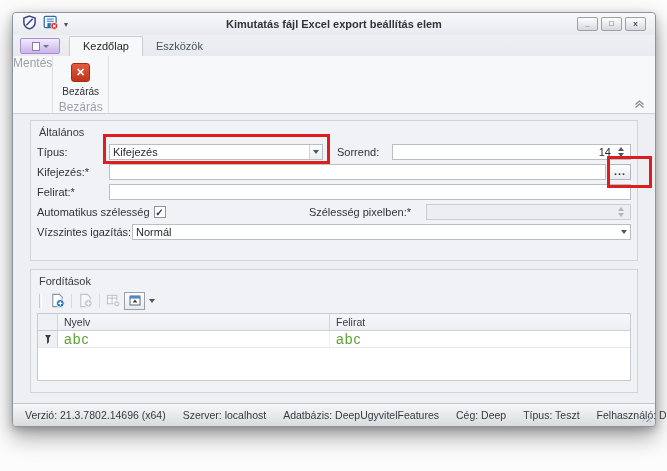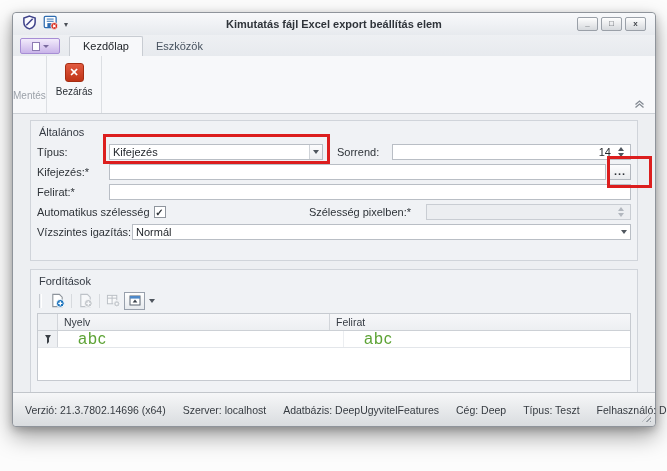--- a/index.html
+++ b/index.html
@@ -35,21 +35,21 @@
 
   
   .ribbon { position:absolute; top:43px; left:0; right:0; height:58px;
     background:#f7f8fa; border-bottom:1px solid #cdd1d6; display:flex; }
   .rgroup { display:flex; flex-direction:column; border-right:1px solid #dcdfe3; }
   .rbtn { flex:1; display:flex; flex-direction:column; align-items:center; justify-content:flex-start;
     padding:4px 9px 0; font-size:10px; color:#2b3036; text-align:center; line-height:11px; }
   .rbtn .bigicon { width:26px; height:24px; margin-bottom:2px; display:flex; align-items:center; justify-content:center; }
   .close-sq { width:19px; height:19px; border-radius:3px; background:linear-gradient(#e25a40,#bf3417);
     border:1px solid #a52d12; color:#fff; font-weight:bold; font-size:11px; line-height:17px; text-align:center; }
-  .rcaption { height:13px; text-align:center; font-size:10px; color:#9ba1a9;margin-top:34px; }
+  .rcaption { height:13px; text-align:center; font-size:12px; color:#9ba1a9; }
   .ribbon-collapse { position:absolute; right:8px; bottom:3px; width:16px; height:12px;
     display:flex; align-items:center; justify-content:center; }
 
   
   .form-area { position:absolute; top:101px; left:0; right:0; bottom:23px;
     background:#edeff2; padding:6px 17px 10px; display:flex; flex-direction:column; }
   .groupbox { border:1px solid #d0d4da; background:#f0f2f5; padding:3px 6px 11px; }
   .group-title { font-size:11px; color:#353b44; padding:2px 2px 2px; }
   #group-general { height:141px; }
   #group-trans { flex:1; margin-top:8px; display:flex; flex-direction:column; }
@@ -89,27 +89,27 @@
     display:flex; align-items:center; justify-content:center; }
   .tdd { width:14px; height:18px; display:flex; align-items:center; justify-content:center; }
 
   .grid { flex:1; border:1px solid #c6cad0; background:#fff; display:flex; flex-direction:column; margin-top:1px; }
   .grid-header { display:flex; height:17px; background:linear-gradient(#f6f7f9,#edeff2);
     border-bottom:1px solid #ccd0d5; font-size:10.5px; color:#363c44; }
   .cell-ind { flex:0 0 20px; border-right:1px solid #d2d5da; background:#eef0f3;
     display:flex; align-items:center; justify-content:center; }
   .cell-nyelv { flex:0 0 272px; border-right:1px solid #d2d5da; display:flex; align-items:center; padding-left:6px; }
   .cell-felirat { flex:1; display:flex; align-items:center; padding-left:6px; }
-  .filter-row { display:flex; height:17px; border-bottom:1px solid #e3e6ea; font-size:16px;gap:14px; }
+  .filter-row { display:flex; height:17px; border-bottom:1px solid #e3e6ea; font-size:14px; }
   .filter-row .cell-nyelv, .filter-row .cell-felirat { border-right-color:#eceef1; }
   .abc { color:#5da335; letter-spacing:1px; }
   .grid-body { flex:1; background:#fff; }
 
   
-  .statusbar { position:absolute; left:0; right:0; bottom:0; height:34px;
+  .statusbar { position:absolute; left:0; right:0; bottom:0; height:23px;
     background:linear-gradient(#f6f7f8,#d9dcdf); border-top:1px solid #c2c6cb;
     border-radius:0 0 4px 4px; display:flex; align-items:center; gap:17px;
     padding:0 12px; font-size:10.5px; color:#363b41; white-space:nowrap; }
   .resize-grip { position:absolute; right:4px; bottom:4px; width:9px; height:9px;
     background:repeating-linear-gradient(135deg,#9aa0a6 0 1px,transparent 1px 3px);
     clip-path:polygon(100% 0,100% 100%,0 100%); }
 
   
   .annotation { position:absolute; border:3px solid #dc1e1e; z-index:6; }
   #ann-tipus { left:90px; top:121px; width:227px; height:30px; }

